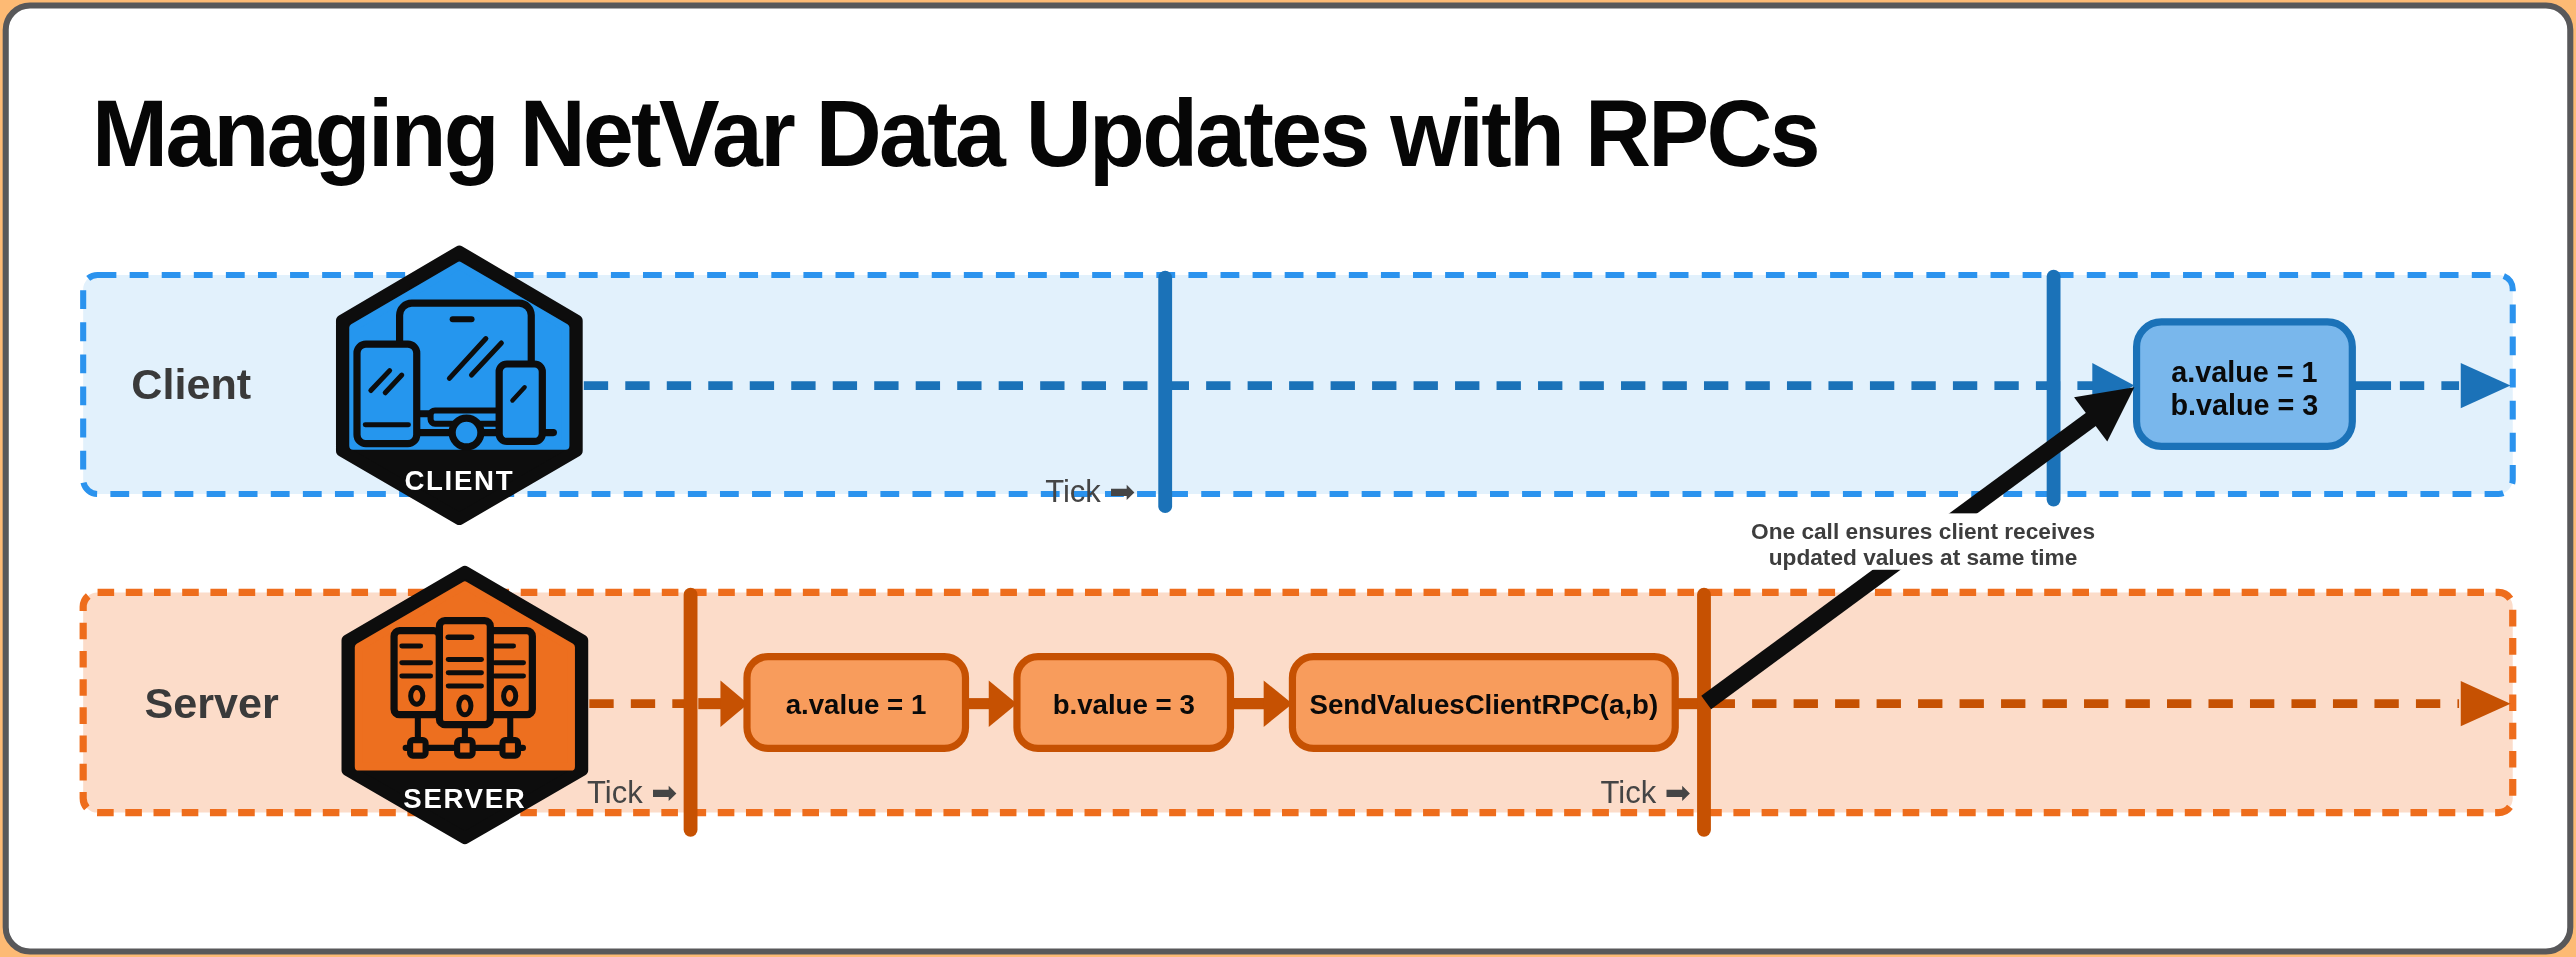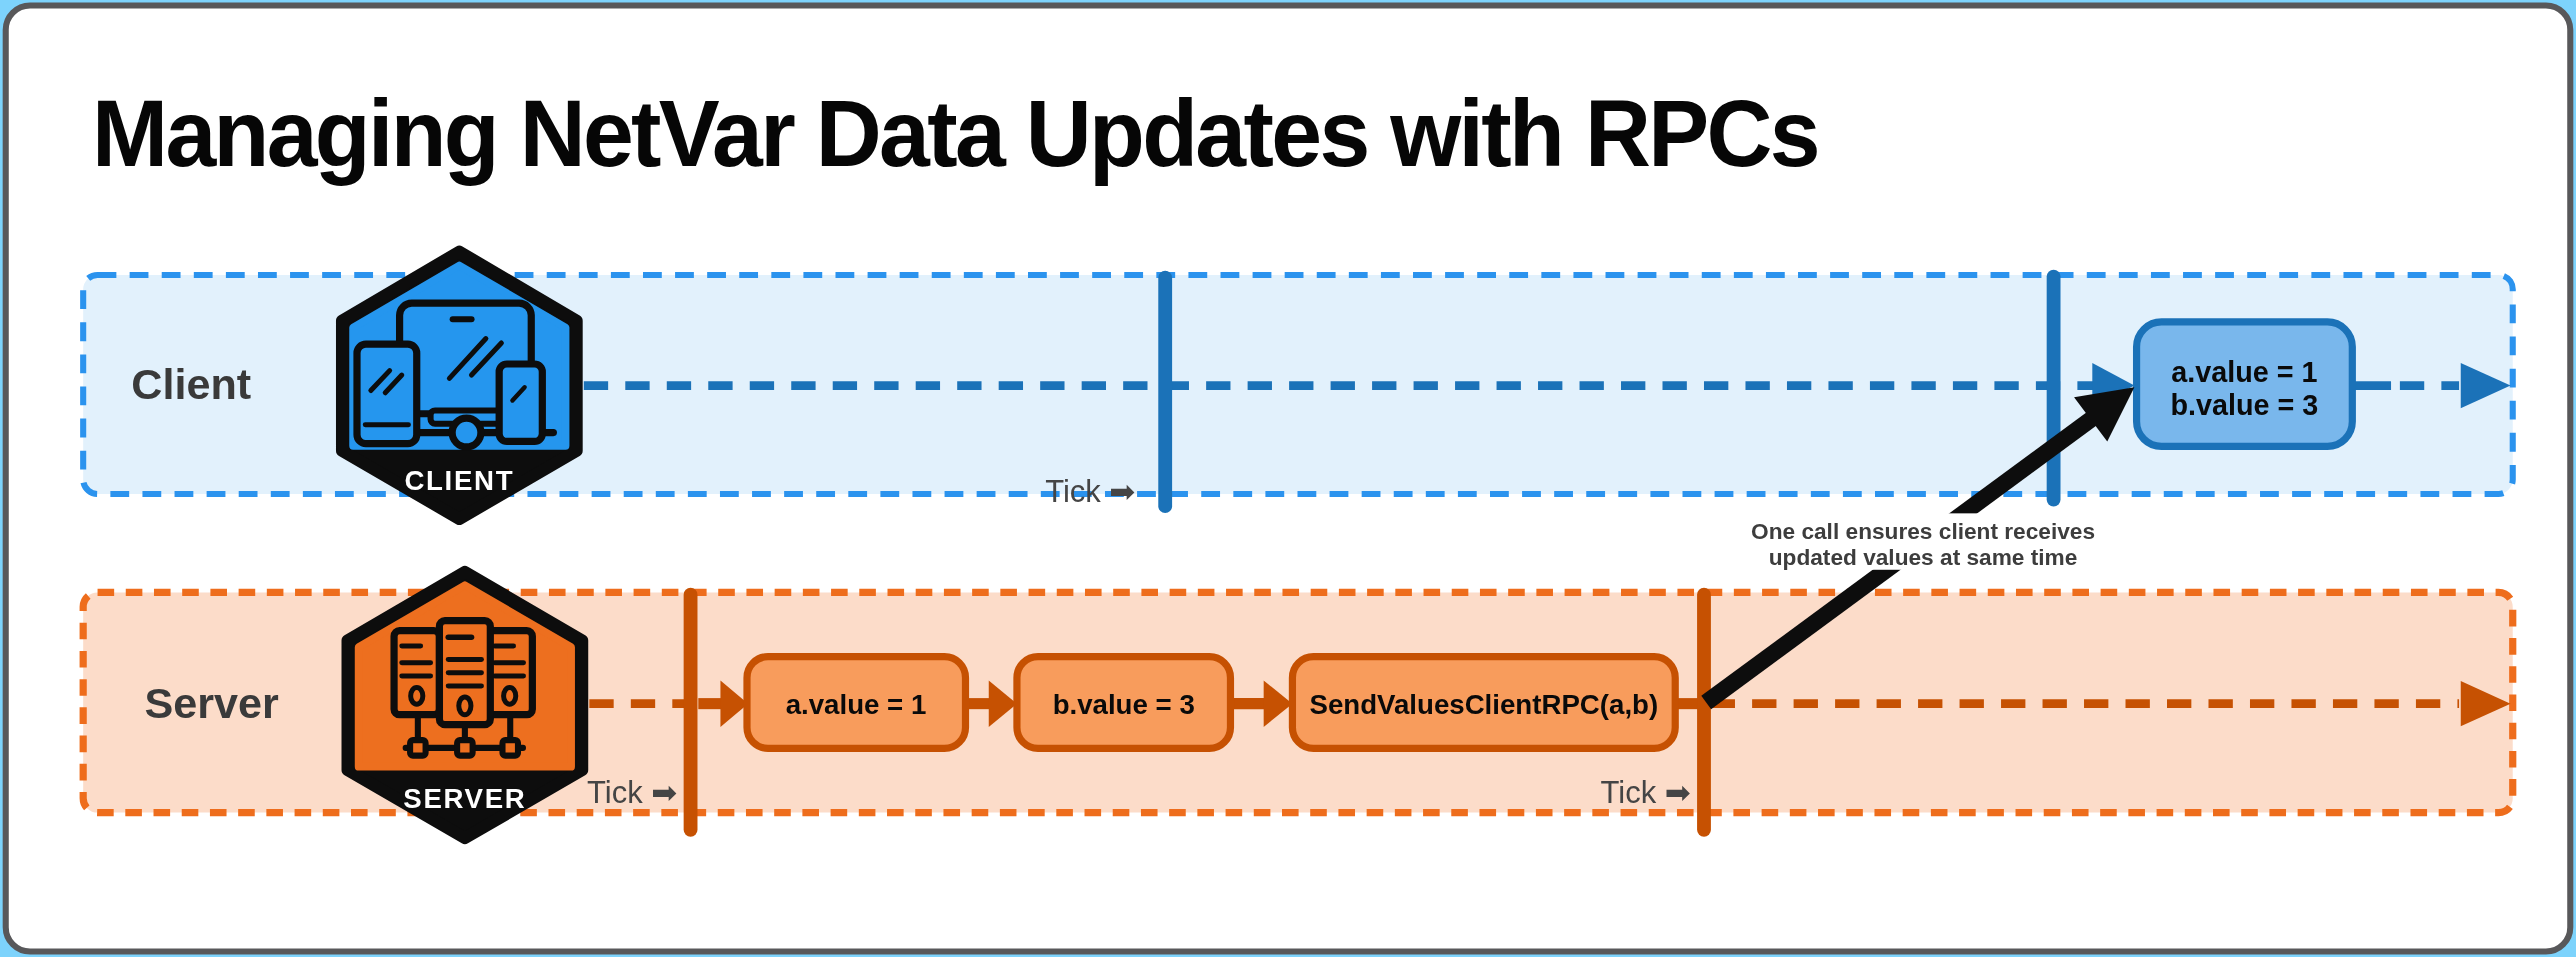--- a/index.html
+++ b/index.html
@@ -1,16 +1,16 @@
 <!DOCTYPE html>
 <html style="font-size:8.9px"><head>
 <meta charset="utf-8">
 <style>
   html,body{margin:0;padding:0;background:#ffffff;}
-  .stage{position:relative;width:2576px;height:957px;background:#7dd3fc;overflow:hidden;}
+  .stage{position:relative;width:2576px;height:957px;background:#fdba74;overflow:hidden;}
   svg{display:block;}
   text{font-family:"Liberation Sans","DejaVu Sans",sans-serif;}
   .title-text{font-weight:bold;letter-spacing:-5px;fill:#060606;}
   .lane-label{font-weight:bold;fill:#3a3a3a;}
   .tick-label{font-weight:500;fill:#454545;}
   .box-text{font-weight:bold;fill:#0a0a0a;}
   .hex-label{font-weight:bold;fill:#ffffff;letter-spacing:3px;}
   .note-text{font-weight:bold;fill:#3d3d3d;}
 </style>
 </head>

